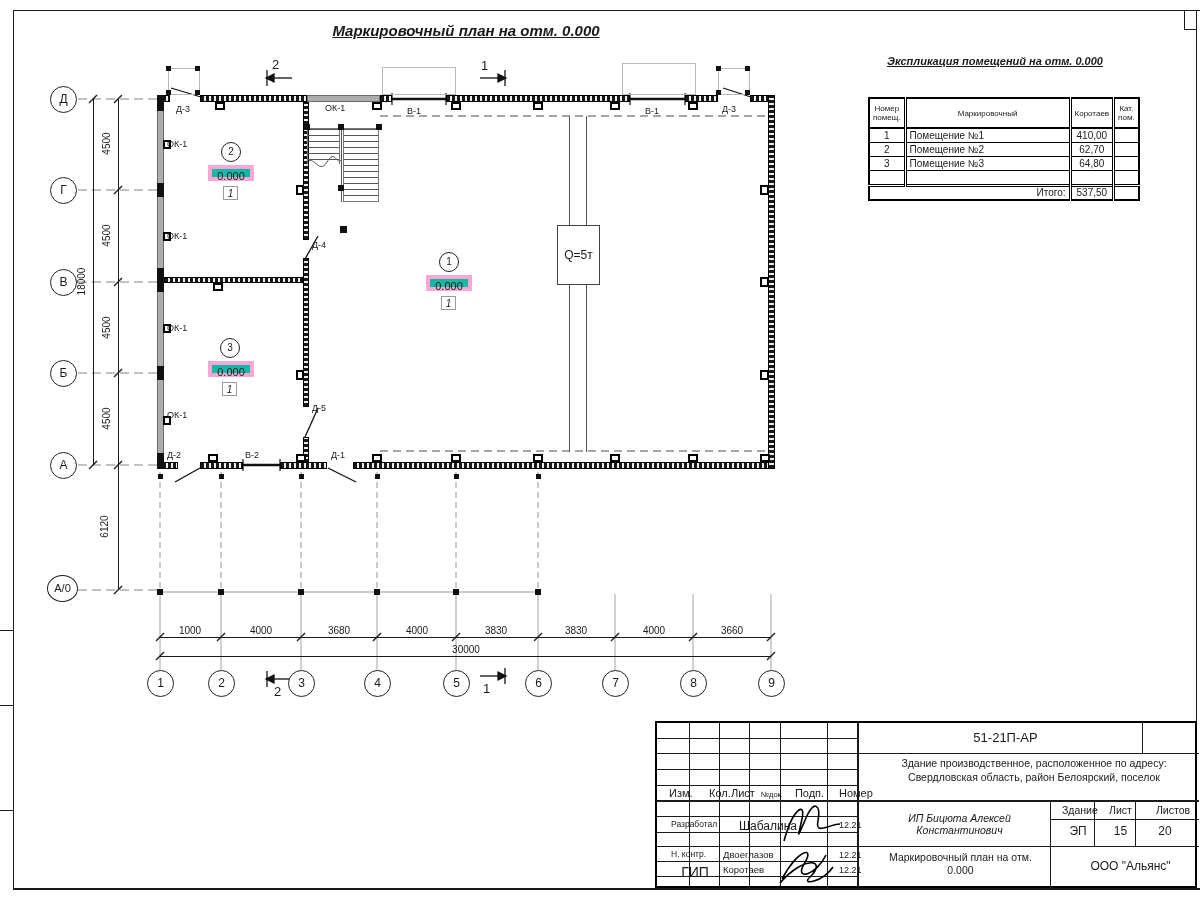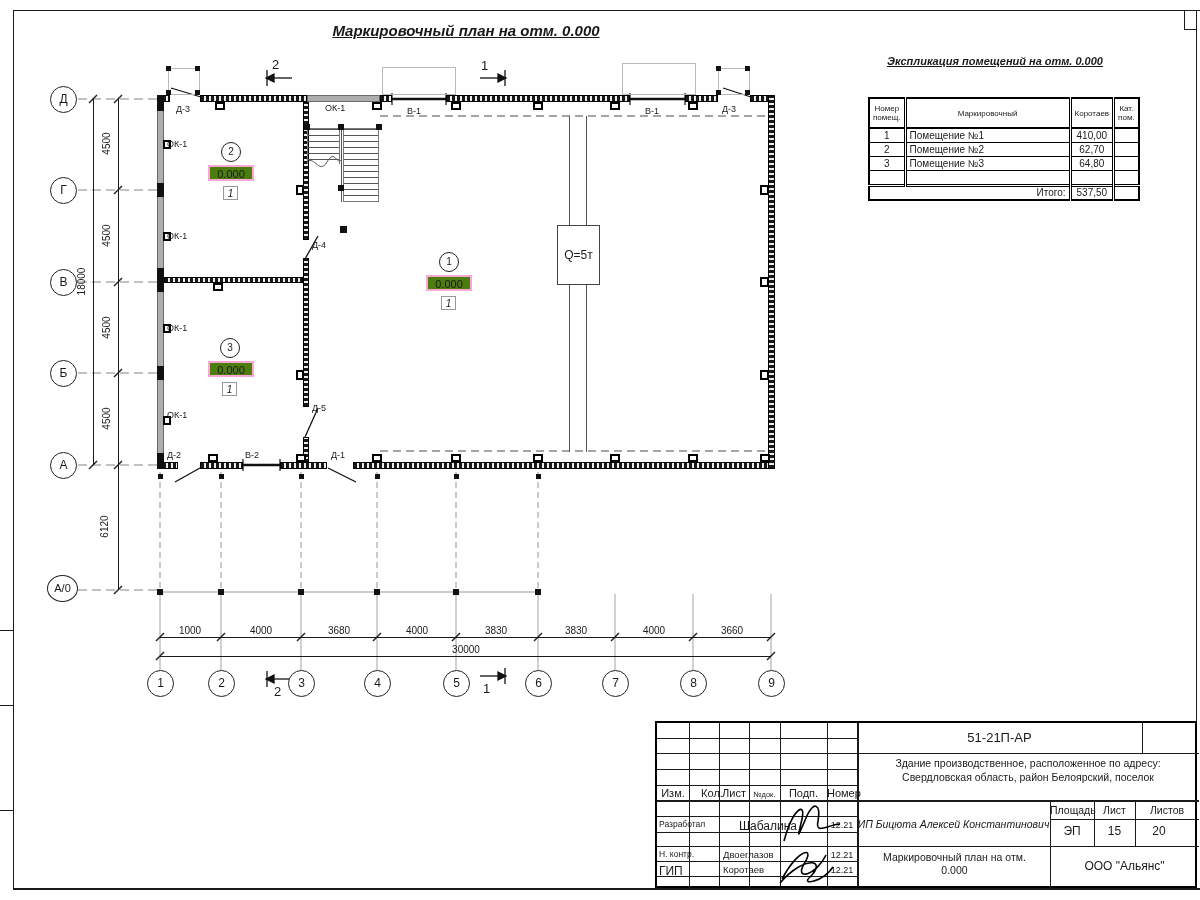--- a/index.html
+++ b/index.html
@@ -13,31 +13,31 @@
   .win{background:#adadad;border:1px solid #6a6a6a;}
   .nub{background:#fff;border:2px solid #000;}
   .dot{background:#111;}
   .outl{border:1px solid #b8b8b8;}
   .lbl{font-size:9px;line-height:10px;white-space:nowrap;}
   .dim{font-size:10px;line-height:11px;white-space:nowrap;text-align:center;}
   .vdim{transform:rotate(-90deg);}
   .circ{border:1.4px solid #222;border-radius:50%;background:#fff;text-align:center;}
   .axis{width:27px;height:27px;line-height:25px;font-size:12px;}
   .rmc{width:20px;height:20px;line-height:18px;font-size:10px;}
-  .elev{border:2px solid #f9a8d4;background:#4d7c0f;text-align:center;font-size:11px;width:46px;height:16px;line-height:15px;}
+  .elev{border:4px solid #f9a8d4;background:#14b8a6;text-align:center;font-size:11px;width:46px;height:16px;line-height:15px;}
   .cat{border:1px solid #999;background:#fff;text-align:center;font-style:italic;font-size:10px;width:15px;height:14px;line-height:13px;}
   .secnum{font-size:13px;line-height:13px;}
   .title{font-style:italic;font-weight:bold;text-align:center;text-decoration:underline;}
   .expl{border-collapse:collapse;border:2px solid #000;table-layout:fixed;font-size:10px;}
   .expl td,.expl th{border:1px solid #000;padding:0 3px;overflow:hidden;white-space:nowrap;font-weight:normal;}
   .expl th{font-size:8px;line-height:9px;white-space:normal;text-align:center;}
   .expl .dbl{border-left:3px double #000;}
   .expl .totrow td{border-top:3px double #000;}
   .tb{border:2px solid #000;}
-  .tb .t{position:absolute;box-sizing:border-box;text-align:center;}
+  .tb .t{position:absolute;box-sizing:border-box;text-align:center;padding-left:12px;}
   .vl{position:absolute;width:1px;background:#1a1a1a;}
   .hl{position:absolute;height:1px;background:#1a1a1a;}
 </style>
 </head>
 <body>
 
 <div class="sheet">
 
   <div class="a line" style="left:13px;top:10px;width:1187px;height:1px"></div>
   <div class="a line" style="left:13px;top:10px;width:1px;height:879px"></div>
@@ -389,29 +389,29 @@
     <div class="t" style="left:92px;top:67px;width:31px;font-size:7.5px">№док.</div>
     <div class="t" style="left:123px;top:64px;width:47px;font-size:11px">Подп.</div>
     <div class="t" style="left:170px;top:64px;width:30px;font-size:11px">Номер</div>
 
     <div class="t" style="left:2px;top:96px;width:60px;font-size:8.5px;text-align:left">Разработал</div>
     <div class="t" style="left:64px;top:96px;width:59px;font-size:12px;text-align:left;padding-left:18px">Шабалина</div>
     <div class="t" style="left:170px;top:97px;width:30px;font-size:9px">12.21</div>
     <div class="t" style="left:2px;top:126px;width:60px;font-size:8.5px;text-align:left">Н. контр.</div>
     <div class="t" style="left:64px;top:126px;width:59px;font-size:9.5px;text-align:left;padding-left:2px">Двоеглазов</div>
     <div class="t" style="left:170px;top:127px;width:30px;font-size:9px">12.21</div>
-    <div class="t" style="left:2px;top:141px;width:60px;font-size:12px;text-align:left">ГИП</div>
+    <div class="t" style="left:2px;top:141px;width:60px;font-size:14px;text-align:center">ГИП</div>
     <div class="t" style="left:64px;top:141px;width:59px;font-size:9.5px;text-align:left;padding-left:2px">Коротаев</div>
     <div class="t" style="left:170px;top:142px;width:30px;font-size:9px">12.21</div>
 
     <div class="t" style="left:200px;top:7px;width:285px;font-size:13px">51-21П-АР</div>
     <div class="t" style="left:200px;top:33px;width:342px;font-size:10.5px;line-height:14px">Здание производственное, расположенное по адресу:</div>
     <div class="t" style="left:200px;top:47px;width:342px;font-size:10.5px;line-height:14px">Свердловская область, район Белоярский, поселок</div>
     <div class="t" style="left:200px;top:79px;width:193px;height:44px;display:flex;align-items:center;justify-content:center;font-style:italic;font-size:10.5px">ИП Бицюта Алексей Константинович</div>
-    <div class="t" style="left:393px;top:81px;width:44px;font-size:10.5px">Площадь</div>
+    <div class="t" style="left:393px;top:81px;width:44px;font-size:10.5px">Здание</div>
     <div class="t" style="left:437px;top:81px;width:41px;font-size:10.5px">Лист</div>
     <div class="t" style="left:478px;top:81px;width:64px;font-size:10.5px">Листов</div>
     <div class="t" style="left:393px;top:101px;width:44px;font-size:12px">ЭП</div>
     <div class="t" style="left:437px;top:101px;width:41px;font-size:12px">15</div>
     <div class="t" style="left:478px;top:101px;width:48px;font-size:12px">20</div>
     <div class="t" style="left:215px;top:128px;width:165px;font-size:10.5px;line-height:13px">Маркировочный план на отм. 0.000</div>
     <div class="t" style="left:393px;top:136px;width:149px;font-size:12px">ООО "Альянс"</div>
 
     <svg class="a" style="left:0;top:0" width="542" height="163">
       <path d="M127,118 C136,85 149,78 145,96 C141,114 139,118 149,95 C157,76 164,82 161,98 C158,112 170,102 183,101" fill="none" stroke="#000" stroke-width="1.6"></path>

